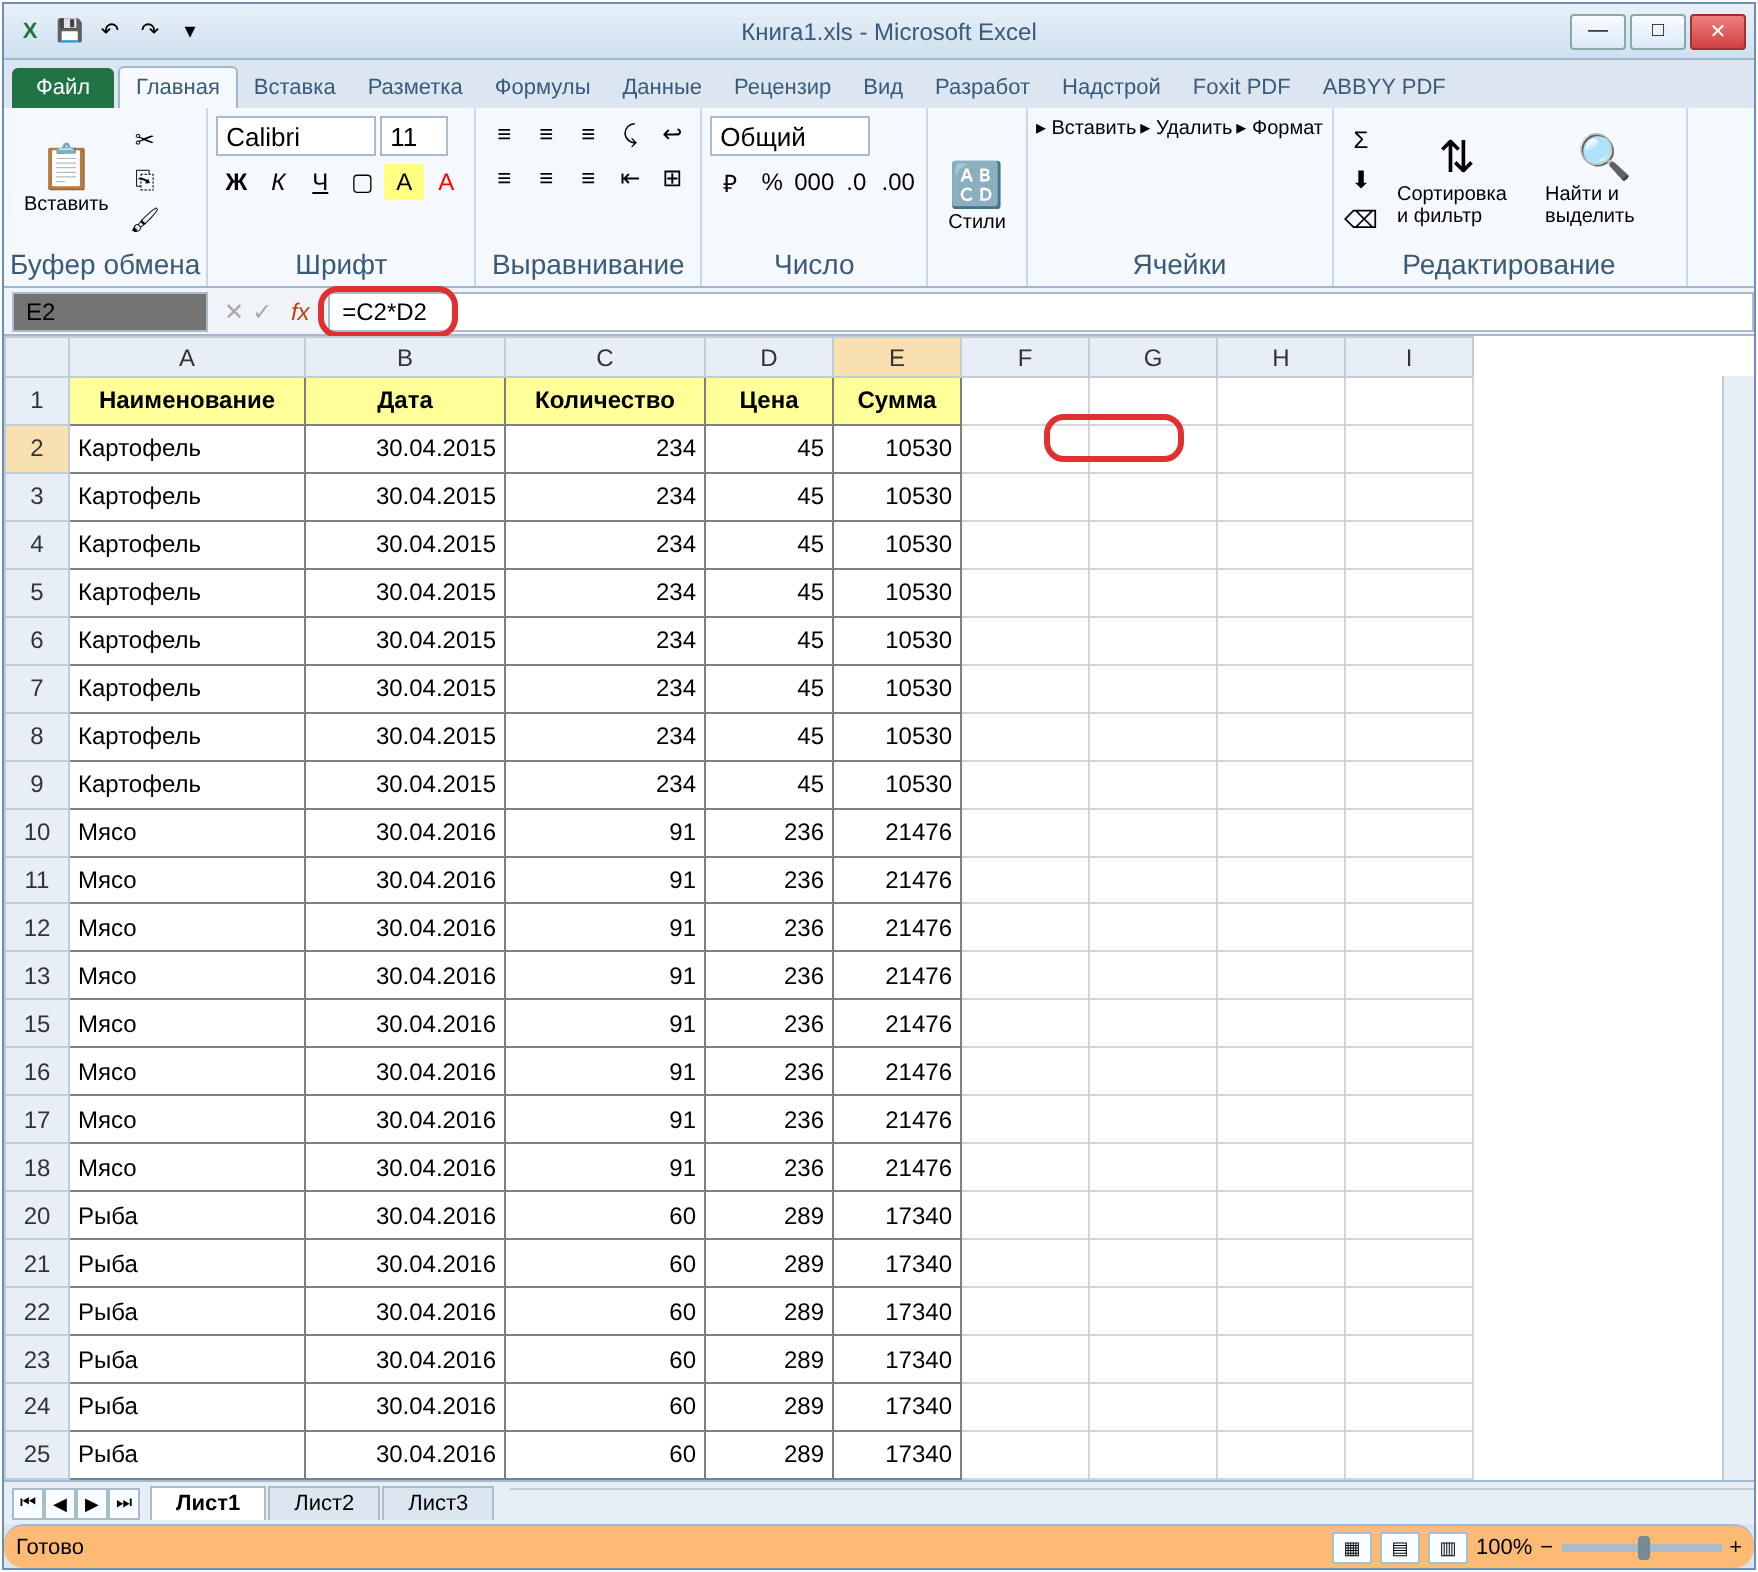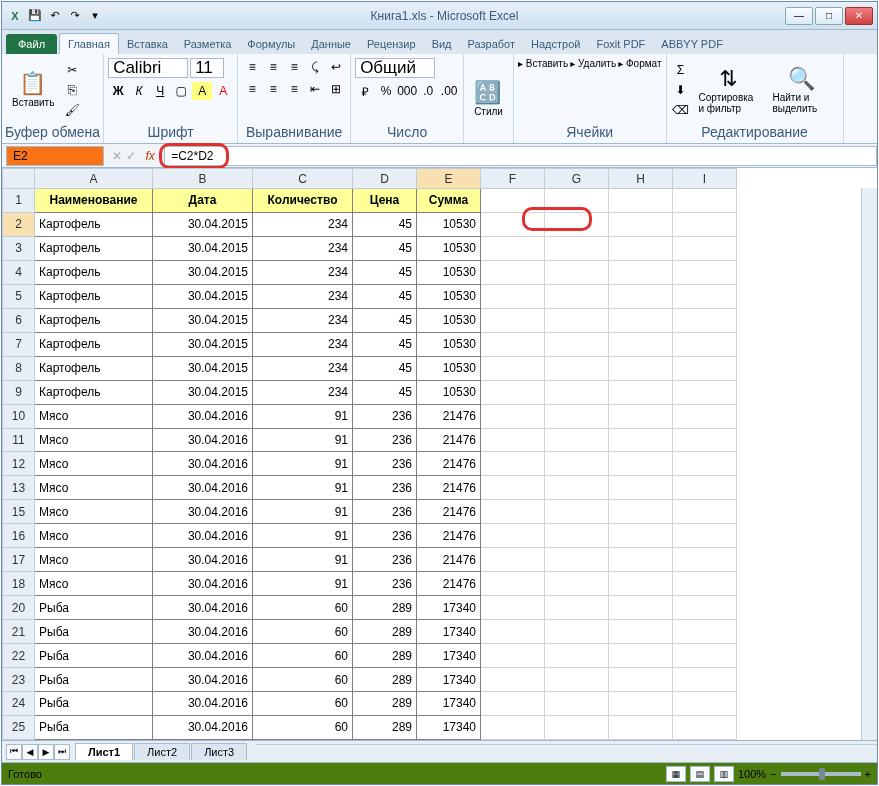--- a/index.html
+++ b/index.html
@@ -22,24 +22,24 @@
 
 .ribbon { height: 90px; background: #f5f9fd; border-bottom: 1px solid #a0b8d0; display: flex; font-size: 11px; }
 .rgroup { border-right: 1px solid #c8d8e8; display: flex; flex-direction: column; padding: 2px; }
 .rgroup-body { flex: 1; display: flex; align-items: center; gap: 2px; padding: 2px; }
 .rgroup-label { text-align: center; font-size: 14px; color: #3a5a7a; padding: 1px; }
 .big-btn { display: flex; flex-direction: column; align-items: center; padding: 2px 6px; }
 .big-btn .ic { font-size: 22px; }
 .big-btn span { font-size: 10px; }
 .small-col { display: flex; flex-direction: column; gap: 2px; }
 .small-btn { width: 20px; height: 18px; display: flex; align-items: center; justify-content: center; font-size: 12px; }
-.combo { border: 1px solid #abc; background: #fff; height: 20px; font-size: 17px; padding: 0 4px; display: flex; align-items: center; }
+.combo { border: 1px solid #abc; background: #fff; height: 20px; font-size: 13px; padding: 0 4px; display: flex; align-items: center; }
 
 .formula-bar { height: 24px; background: #f0f4f8; border-bottom: 1px solid #a0b8d0; display: flex; align-items: center; font-size: 12px; }
-.name-box { width: 98px; border: 1px solid #abc; background: #f97316; height: 20px; margin: 0 4px; display: flex; align-items: center; padding: 0 6px; }
+.name-box { width: 98px; border: 1px solid #abc; background: #737373; height: 20px; margin: 0 4px; display: flex; align-items: center; padding: 0 6px; }
 .fx-ic { width: 20px; text-align: center; font-style: italic; color: #c2410c; }
 .formula-input { flex: 1; border: 1px solid #abc; background: #fff; height: 20px; padding: 0 6px; display: flex; align-items: center; position: relative; }
 .highlight-formula { position: absolute; left: -6px; top: -4px; width: 70px; height: 26px; border: 3px solid #e03030; border-radius: 10px; pointer-events: none; }
 
 .grid-area { flex: 1; display: flex; background: #fff; overflow: hidden; position: relative; }
 .grid-table { border-collapse: collapse; font-size: 12px; table-layout: fixed; }
 .grid-table th { background: #e8eef5; border: 1px solid #c0ccd8; font-weight: normal; color: #333; height: 20px; }
 .grid-table th.rowh { width: 32px; }
 .grid-table td { border: 1px solid #d4d4d4; height: 20px; padding: 0 4px; white-space: nowrap; overflow: hidden; }
 .col-A { width: 118px; } .col-B { width: 100px; } .col-C { width: 100px; } .col-D { width: 64px; } .col-E { width: 64px; }
@@ -53,21 +53,21 @@
 .sel-border { position: absolute; inset: -2px; border: 2px solid #000; pointer-events: none; }
 .highlight-cell { position: absolute; left: 520px; top: 39px; width: 70px; height: 24px; border: 3px solid #e03030; border-radius: 10px; pointer-events: none; z-index: 5; }
 
 .sheet-tabs { height: 22px; background: #e8eef5; border-top: 1px solid #a0b8d0; display: flex; align-items: center; font-size: 11px; }
 .nav-btns { display: flex; gap: 0; padding: 0 4px; }
 .nav-btn { width: 16px; height: 16px; border: 1px solid #abc; background: #f8fcff; display: flex; align-items: center; justify-content: center; font-size: 9px; }
 .stab { padding: 2px 12px; background: #fff; border: 1px solid #abc; border-bottom: none; margin-left: 1px; }
 .stab.active { font-weight: bold; background: #fff; }
 .stab.inactive { background: #dce6f1; }
 
-.status-bar { height: 22px; background: #4d7c0f; border-top: 1px solid #a0b8d0; display: flex; align-items: center; font-size: 11px; padding: 0 6px; justify-content: space-between; }
+.status-bar { height: 22px; background: #fdba74; border-top: 1px solid #a0b8d0; display: flex; align-items: center; font-size: 11px; padding: 0 6px; justify-content: space-between; border-radius: 10px; }
 .zoom-area { display: flex; align-items: center; gap: 4px; }
 .view-btn { width: 20px; height: 16px; border: 1px solid #abc; background: #f8fcff; display: flex; align-items: center; justify-content: center; font-size: 9px; }
 .slider { width: 80px; height: 4px; background: #abc; position: relative; }
 .slider-thumb { position: absolute; left: 38px; top: -4px; width: 6px; height: 12px; background: #789; border-radius: 2px; }
 .scroll-v { position: absolute; right: 0; top: 20px; bottom: 0; width: 16px; background: #e8eef5; border-left: 1px solid #c0ccd8; }
 .scroll-h { height: 16px; background: #e8eef5; border-top: 1px solid #c0ccd8; flex: 1; margin-left: 8px; position: relative; }
 </style>
 </head>
 <body>
 

